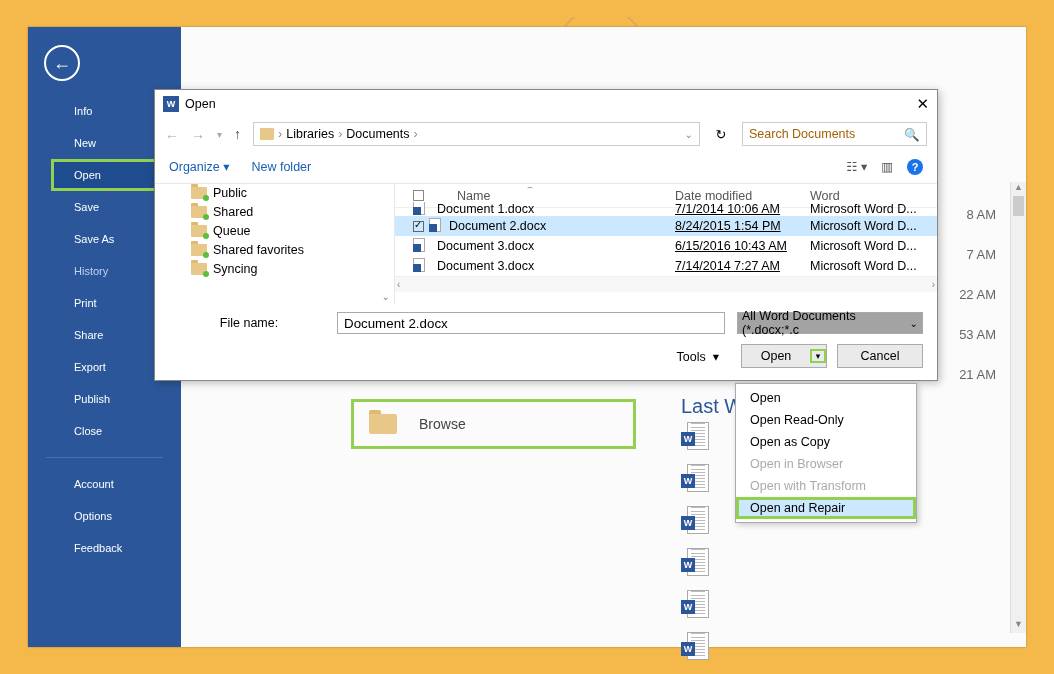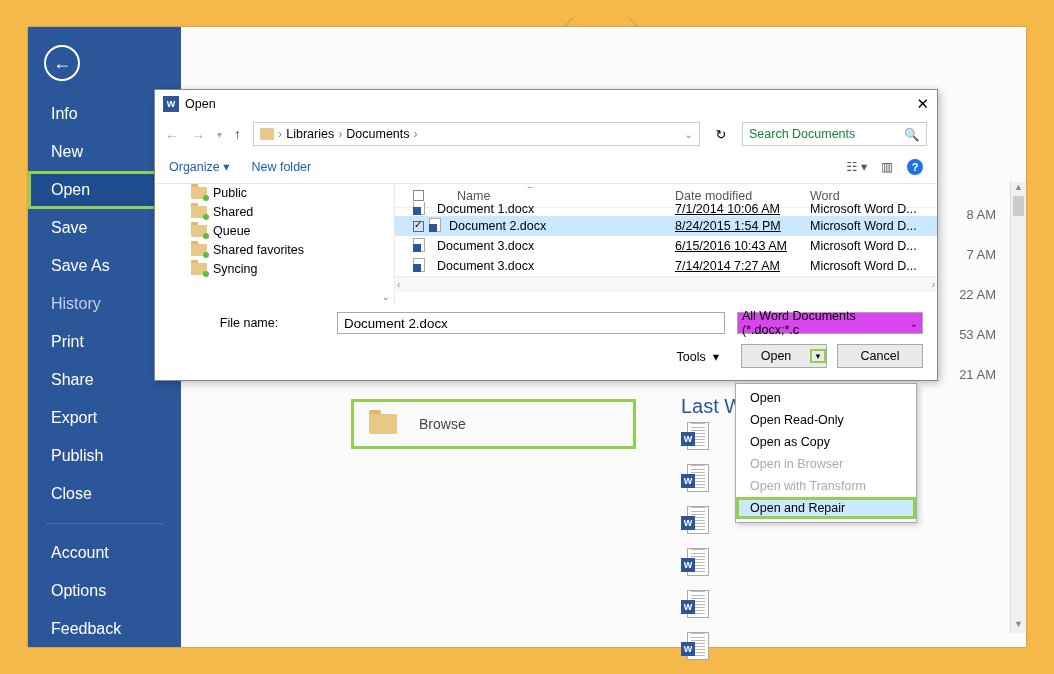--- a/index.html
+++ b/index.html
@@ -4,21 +4,21 @@
 <style>
 * { margin:0; padding:0; box-sizing:border-box; font-family:"Segoe UI",Arial,sans-serif; }
 body { background:#f5b84a; width:1054px; height:674px; overflow:hidden; position:relative; }
 .stage { position:absolute; left:28px; top:27px; width:998px; height:620px; background:#fff; box-shadow:0 0 2px rgba(0,0,0,.3); }
 .titlebar { height:28px; background:#f2f2f2; position:relative; font-size:12px; color:#8a8a8a; text-align:center; line-height:28px; }
 .decor { position:absolute; right:60px; top:-10px; width:450px; height:60px; overflow:hidden; opacity:.25; pointer-events:none; }
 .decor span { position:absolute; border:2px solid #888; border-radius:50%; }
 .tctl { position:absolute; right:8px; top:6px; display:flex; gap:18px; color:#aaa; font-size:13px; }
 .sidebar { position:absolute; left:0; top:0; bottom:0; width:153px; background:#2b579a; color:#fff; }
 .backbtn { display:flex; align-items:center; justify-content:center; width:36px; height:36px; margin:18px 0 14px 16px; border:2px solid #fff; border-radius:50%; font-size:18px; cursor:pointer; }
-.side-item { padding:7px 20px; font-size:16px; cursor:pointer; border:3px solid transparent; }
+.side-item { padding:7px 20px; font-size:11px; cursor:pointer; border:3px solid transparent;margin-left:23px; }
 .side-item.sel { background:#1e4c8f; border:3px solid #92d050; }
 .side-item.dim { color:#c2d1ea; }
 .side-sep { height:1px; background:#4670b0; margin:10px 18px; }
 .mainbg { position:absolute; left:153px; top:0; right:0; bottom:0; background:#fbfbfb; }
 .bgtimes { position:absolute; right:30px; top:180px; font-size:13px; color:#666; text-align:right; }
 .bgtimes div { height:40px; }
 .lastweek { position:absolute; left:500px; top:368px; font-size:20px; color:#2b579a; font-weight:300; }
 .docicons { position:absolute; left:500px; top:395px; }
 .doci { width:28px; height:30px; margin-bottom:12px; position:relative; }
 .docp { width:22px; height:28px; background:#fff; border:1px solid #aaa; position:absolute; right:0; }
@@ -31,21 +31,21 @@
 .dialog { position:absolute; left:126px; top:62px; width:784px; height:292px; background:#fff; border:1px solid #888; box-shadow:2px 2px 8px rgba(0,0,0,.25); z-index:10; }
 .dtitle { height:28px; display:flex; align-items:center; padding:0 8px; font-size:12.5px; }
 .wicon { width:16px; height:16px; background:#2b579a; color:#fff; font-size:9px; font-weight:bold; text-align:center; line-height:16px; margin-right:6px; }
 .dclose { margin-left:auto; font-size:15px; cursor:pointer; }
 .dnav { height:32px; display:flex; align-items:center; padding:0 10px; font-size:12.5px; gap:12px; }
 .navbtn { color:#aaa; font-size:14px; cursor:default; }
 .bcrumb { flex:1; height:24px; border:1px solid #ccc; display:flex; align-items:center; padding:0 6px; gap:4px; background:#fff; }
 .bcrumb span { cursor:pointer; }
 .bcrumb .sep { color:#888; }
 .rf { width:18px; text-align:center; cursor:pointer; font-size:13px; }
-.search { width:185px; height:24px; border:1px solid #ccc; display:flex; align-items:center; padding:0 6px; color:#15803d; font-size:12.5px; background:#fff; }
+.search { width:185px; height:24px; border:1px solid #ccc; display:flex; align-items:center; padding:0 6px; color:#a16207; font-size:12.5px; background:#fff; }
 .search .mag { margin-left:auto; }
 .dtools { height:34px; display:flex; align-items:center; padding:0 14px; font-size:12.5px; color:#1a5fb4; gap:22px; border-bottom:1px solid #e8e8e8; }
 .dtools .rt { margin-left:auto; display:flex; gap:14px; align-items:center; color:#555; }
 .helpico { width:16px; height:16px; border-radius:50%; background:#1a73e8; color:#fff; font-size:11px; text-align:center; line-height:16px; font-weight:bold; }
 .dbody { display:flex; height:120px; position:relative; }
 .tree { width:240px; border-right:1px solid #e8e8e8; overflow:hidden; font-size:12.5px; padding-left:36px; position:relative;text-align:center; }
 .ti { display:flex; align-items:center; height:18px; margin-bottom:1px; cursor:pointer; }
 .tico { width:16px; height:12px; background:#e8c888; margin-right:6px; border-radius:0 1px 1px 1px; position:relative; }
 .tico::before { content:""; position:absolute; left:0; top:-3px; width:7px; height:3px; background:#e0b870; border-radius:1px 1px 0 0; }
 .gdot { position:absolute; width:6px; height:6px; background:#5abf3c; border-radius:50%; bottom:-2px; right:-2px; }
@@ -64,21 +64,21 @@
 .fico .b { width:8px; height:8px; background:#2b579a; position:absolute; left:0; top:6px; }
 .frow .fn { position:absolute; left:42px; } .frow.sel .fn { left:54px; }
 .frow .fd { position:absolute; left:280px;text-decoration:underline; } .frow .ft { position:absolute; left:415px; white-space:nowrap; overflow:hidden; }
 .hscroll { height:16px; border-top:1px solid #eee; position:relative; background:#f7f7f7; }
 .hscroll .tr { position:absolute; left:2px; top:2px; font-size:10px; color:#888; }
 .hscroll .tr2 { position:absolute; right:2px; top:2px; font-size:10px; color:#888; }
 .dfoot { padding:8px 14px; font-size:12.5px; }
 .frow1 { display:flex; align-items:center; margin-bottom:10px; }
 .frow1 label { width:168px; text-align:center; padding-right:8px; }
 .fname { flex:1; height:22px; border:1px solid #aaa; padding:0 6px; background:#fff; }
-.ftype { width:186px; height:22px; border:1px solid #aaa; margin-left:12px; padding:0 4px; display:flex; align-items:center; background:#d946ef; }
+.ftype { width:186px; height:22px; border:1px solid #aaa; margin-left:12px; padding:0 4px; display:flex; align-items:center; background:#a3a3a3; }
 .ftype span:last-child { margin-left:auto; font-size:10px; }
 .frow2 { display:flex; align-items:center; justify-content:flex-end; gap:10px; }
 .toollbl { margin-right:12px; cursor:pointer; }
 .btn { height:24px; border:1px solid #aaa; background:#eaeaea; display:flex; align-items:center; cursor:pointer; }
 .btn.open { width:86px; }
 .btn.open .lbl { flex:1; text-align:center; }
 .btn.open .dd { width:16px; border-left:1px solid #aaa; text-align:center; font-size:9px; }
 .btn.open .dd.hl { border:2px solid #92d050; }
 .btn.cancel { width:86px; justify-content:center; }
 .dropdown { position:absolute; left:707px; top:356px; width:182px; background:#fff; border:1px solid #aaa; box-shadow:2px 2px 6px rgba(0,0,0,.2); z-index:20; font-size:12.5px; padding:3px 0; }

